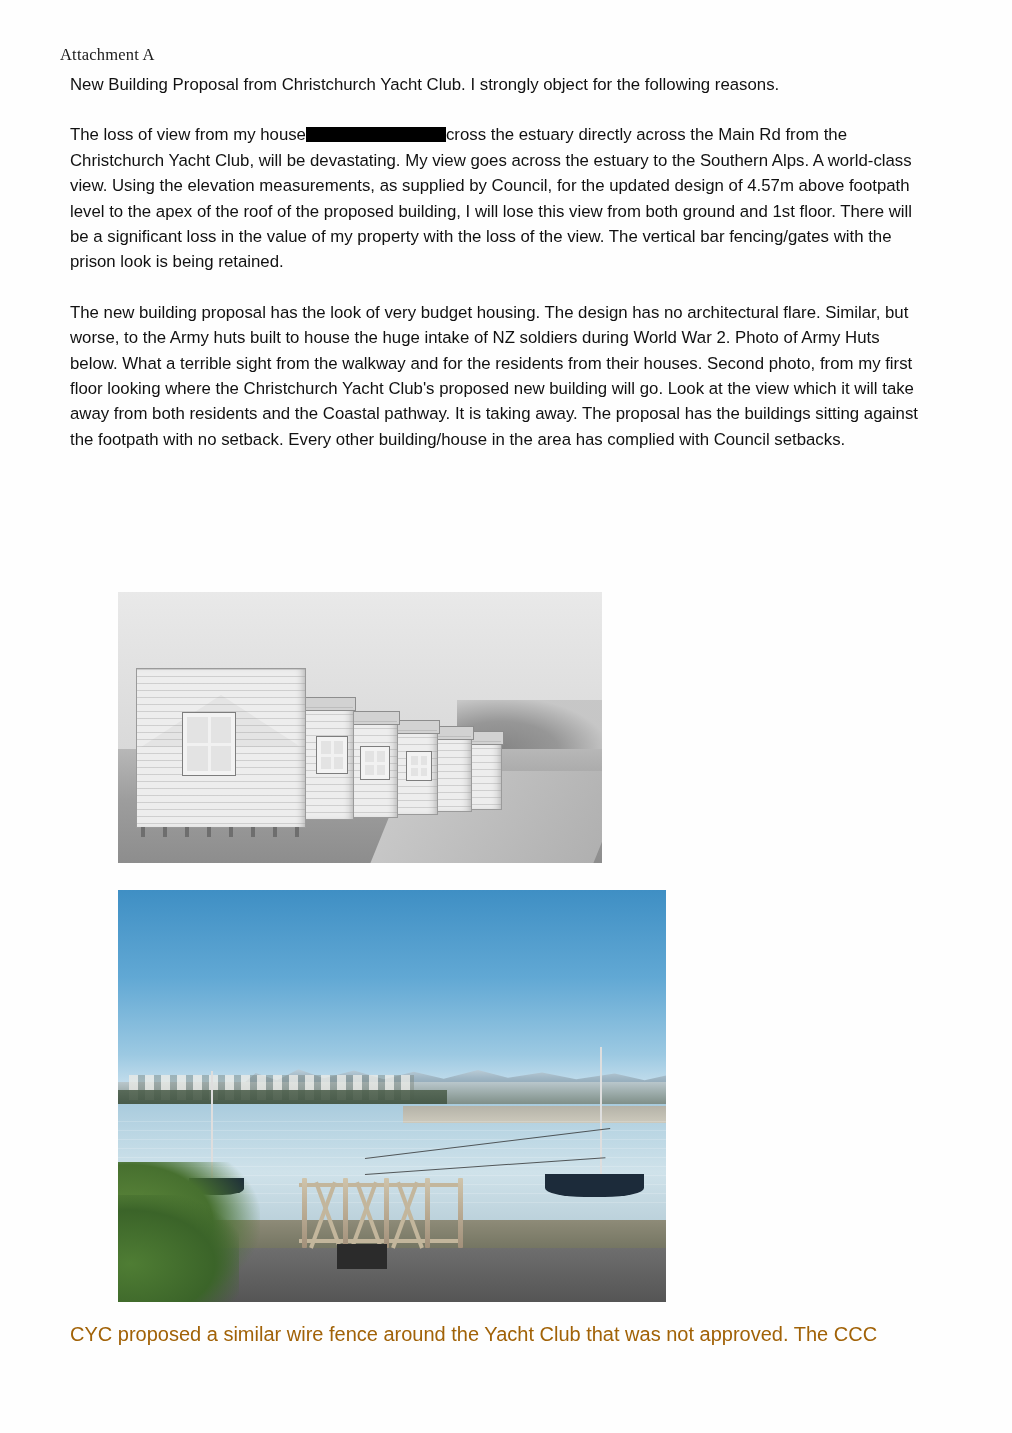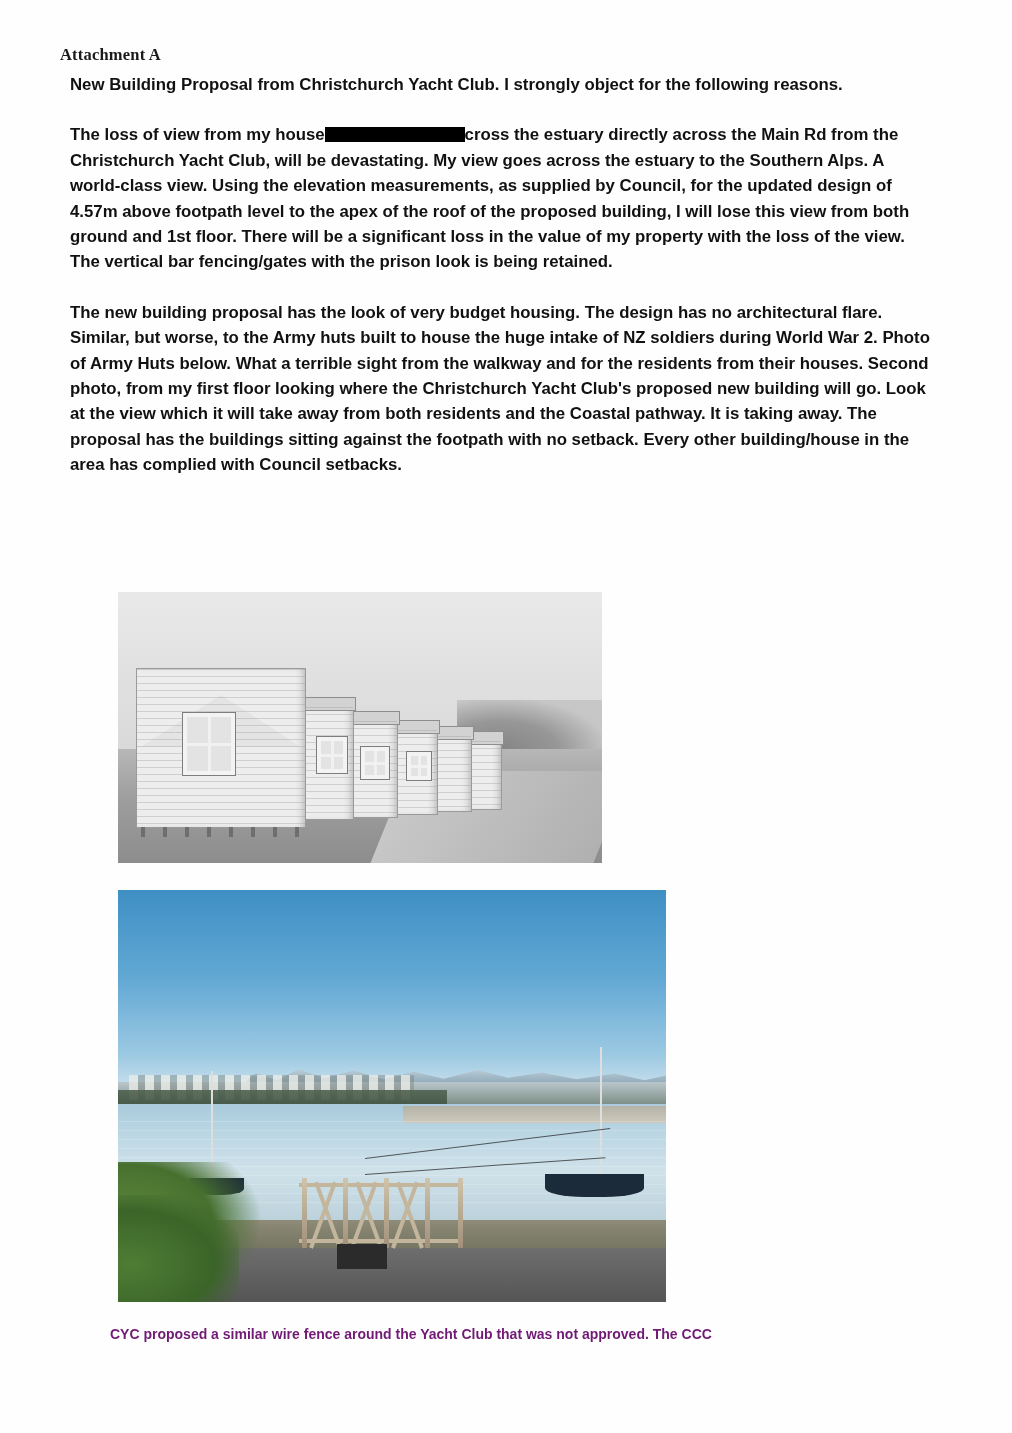--- a/index.html
+++ b/index.html
@@ -14,21 +14,20 @@
     font-family: "Liberation Sans", sans-serif;
     color: #000000;
     overflow: hidden;
   }
   .page {
     position: absolute;
     left: 0; top: 0;
     width: 1012px;
     height: 1433px;
     background: #fefefe;
-    font-weight: bold;
   }
   .attachment-label {
     position: absolute;
     left: 60px;
     top: 45px;
     font-family: "Liberation Serif", serif;
     font-size: 16.5px;
     color: #1a1a1a;
     letter-spacing: 0.2px;
   }
@@ -236,24 +235,23 @@
   .p2-darkbox {
     position: absolute; left: 40%; top: 86%; width: 9%; height: 6%;
     background: #2b2b2b;
   }
 
   .caption {
     position: absolute;
     left: 70px;
     top: 1322px;
     width: 860px;
-    font-size: 14px;
+    font-size: 20px;
     line-height: 25px;
-    color: #701a75;
-    margin-left: 40px;
+    color: #a16207;
   }
 </style>
 </head>
 <body>
 
 <div class="page">
 
   <div class="attachment-label">Attachment A</div>
 
   <div class="body-text">

